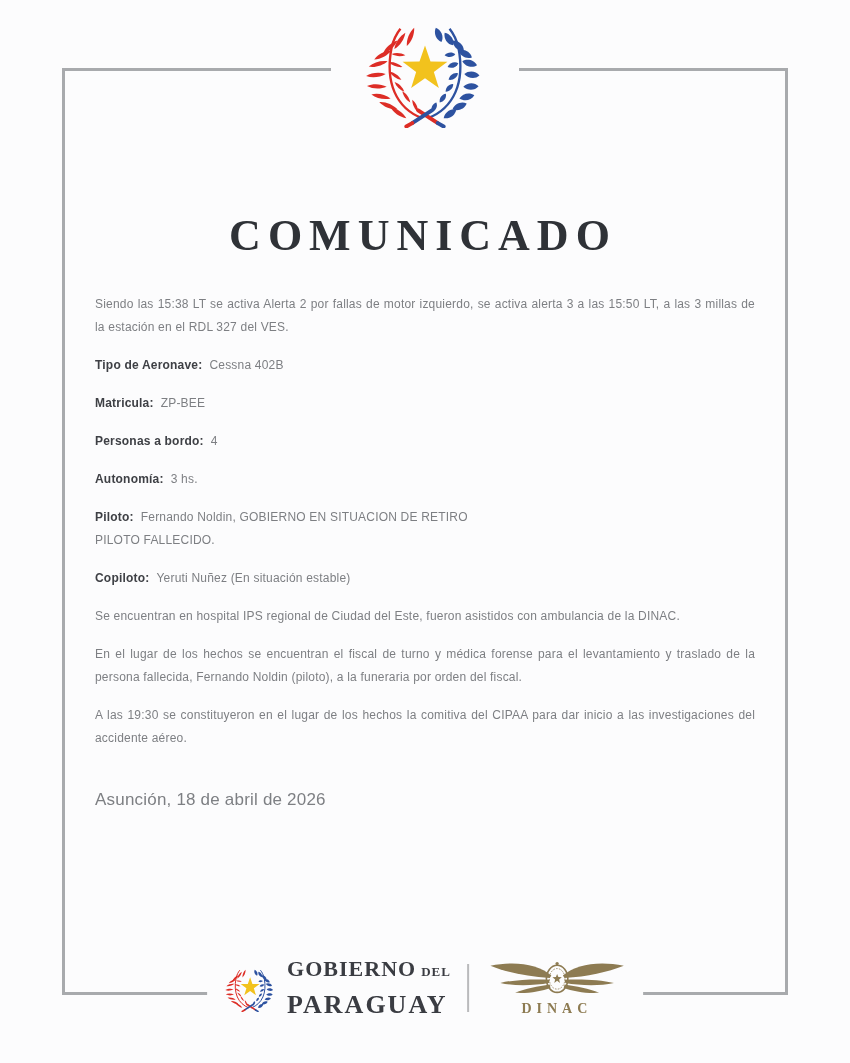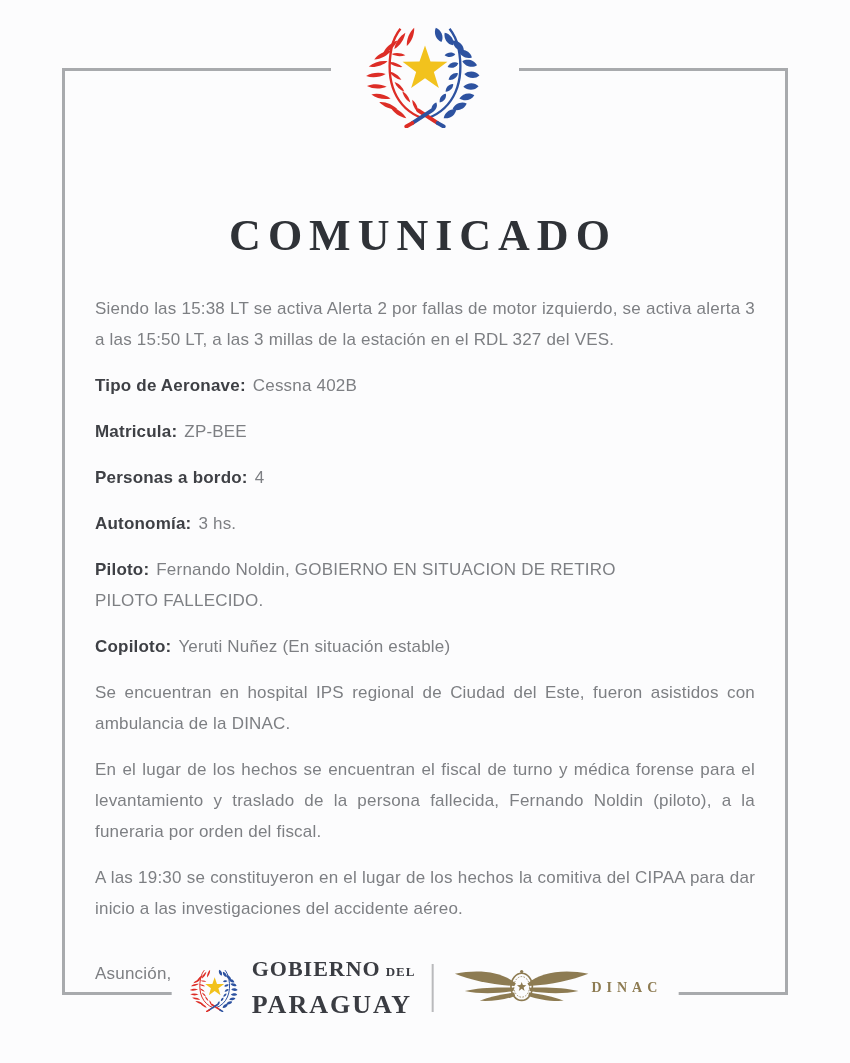--- a/index.html
+++ b/index.html
@@ -20,21 +20,21 @@
   }
   .content{
     position:absolute;left:95px;top:164px;width:660px;z-index:1;margin-top:48px;
   }
   .doc-title{
     font-family:"Liberation Serif", serif;
     font-size:44px;font-weight:700;letter-spacing:7px;
     color:#2f3237;text-align:center;margin:0 0 33px -4px;line-height:1.1;
   }
   .para, .field{
-    font-size:17px;line-height:31px;color:#7d7f83;
+    font-size:12px;line-height:23px;color:#7d7f83;
     margin:0 0 15px;letter-spacing:0.2px;
   }
   .para{text-align:justify;}
   .field strong{color:#3e4045;font-weight:700;margin-right:7px;}
   .field .val{white-space:pre-line;text-align:right;}
   .date-line{
     font-size:17px;color:#7d7f83;text-align:left;margin-top:40px;letter-spacing:0.2px;
   }
   
   .footer{
@@ -43,21 +43,21 @@
     display:flex;align-items:center;white-space:nowrap;
   }
   .gob-text{
     margin-left:10px;color:#3a3c42;
     font-family:"Liberation Serif", serif;font-weight:700;line-height:1;
   }
   .gob-line1{font-size:22px;letter-spacing:1px;}
   .gob-del{font-size:13px;margin-left:5px;letter-spacing:1px;}
   .gob-line2{font-size:26px;letter-spacing:2px;margin-top:12px;}
   .footer-divider{width:2px;height:48px;background:#b9babc;margin:0 18px 0 16px;}
-  .dinac{display:flex;flex-direction:row;align-items:center;}
+  .dinac{display:flex;flex-direction:column;align-items:center;}
   .dinac-label{
     color:#8d7b52;font-family:"Liberation Serif", serif;font-weight:700;
     font-size:14px;letter-spacing:5px;margin-top:-1px;
   }
   .hidden-defs{position:absolute;width:0;height:0;overflow:hidden;}
 </style>
 </head>
 <body>
 
 <svg class="hidden-defs" aria-hidden="true">

